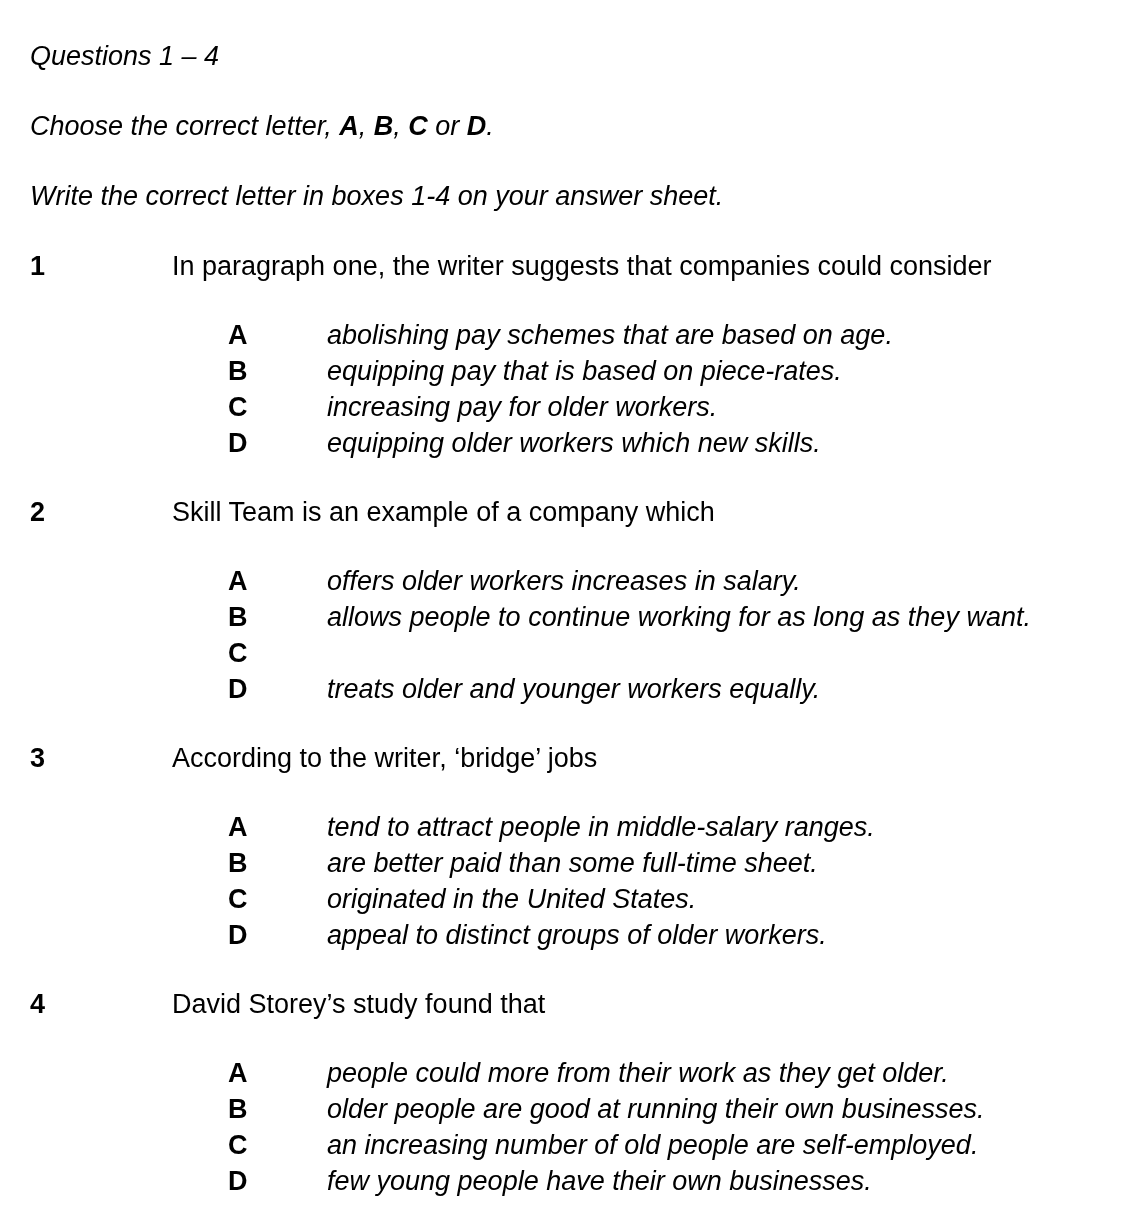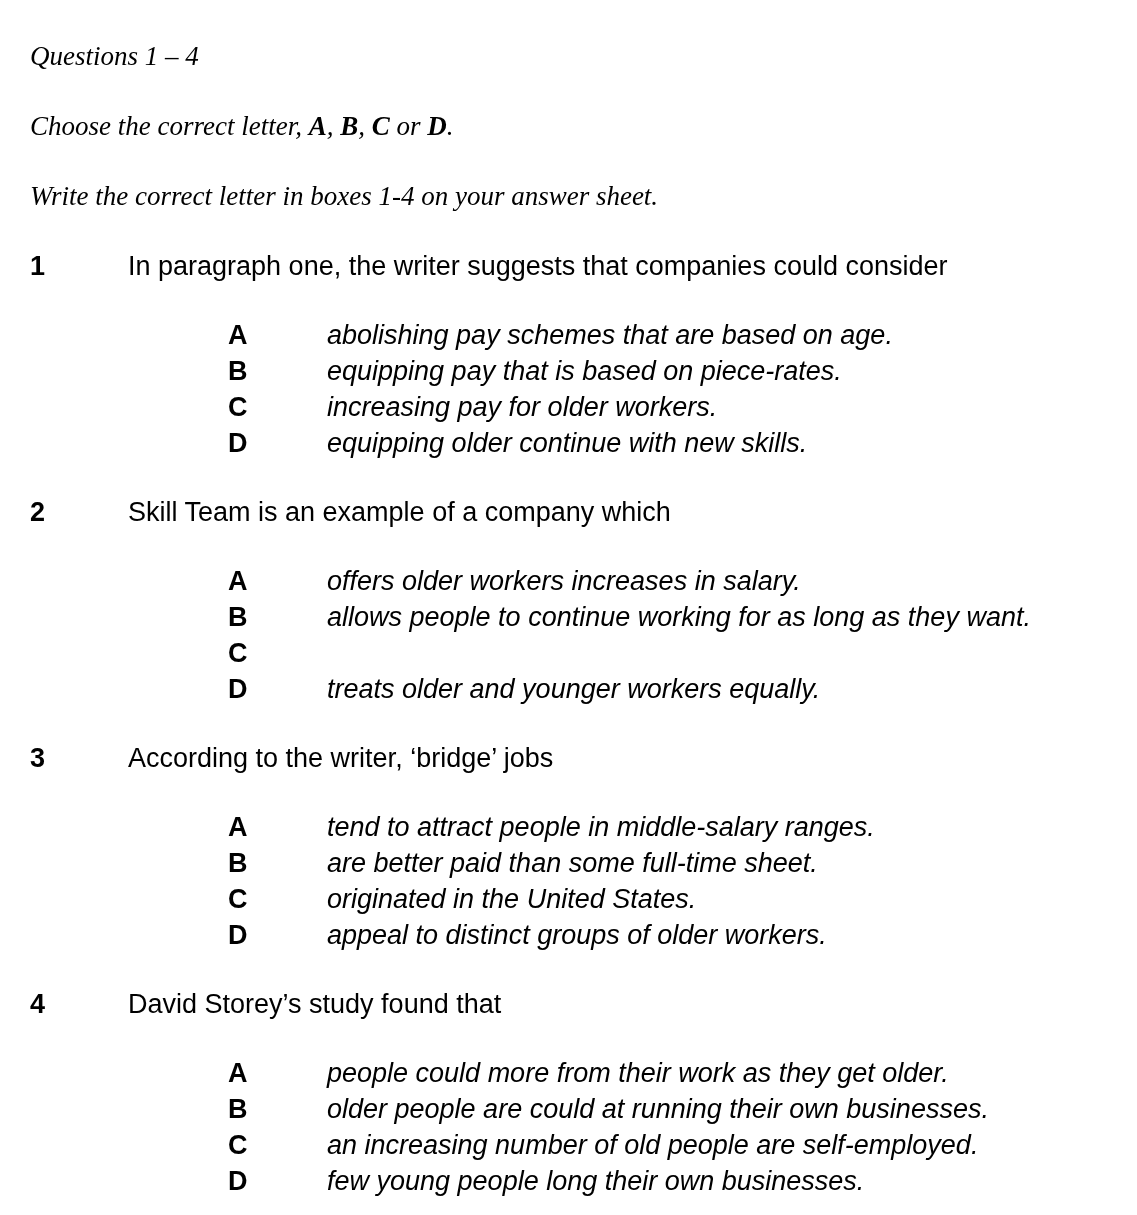--- a/index.html
+++ b/index.html
@@ -15,35 +15,34 @@
     overflow: hidden;
   }
   .page {
     padding: 38px 10px 0 30px;
   }
   .hline {
     font-style: italic;
     line-height: 36px;
     margin-bottom: 34px;
     white-space: nowrap;
-    font-family: Liberation Serif, serif;
   }
   .bold { font-weight: bold; }
   .question { margin-bottom: 0; }
   .stem-row {
     display: flex;
     line-height: 36px;
     margin-bottom: 33px;
   }
   .qnum {
     width: 98px;
     flex: 0 0 98px;
     font-weight: bold;
   }
-  .stem { flex: 1; white-space: nowrap; }
+  .stem { flex: 1; white-space: nowrap; margin-left: 44px; }
   .options { margin-bottom: 33px; }
   .option {
     display: flex;
     line-height: 36px;
   }
   .option-letter {
     margin-left: 198px;
     width: 99px;
     flex: 0 0 99px;
     font-weight: bold;
@@ -74,21 +73,21 @@
       <div class="option">
         <span class="option-letter">B</span>
         <span class="option-text">equipping pay that is based on piece-rates.</span>
       </div>
       <div class="option">
         <span class="option-letter">C</span>
         <span class="option-text">increasing pay for older workers.</span>
       </div>
       <div class="option">
         <span class="option-letter">D</span>
-        <span class="option-text">equipping older continue with new skills.</span>
+        <span class="option-text">equipping older workers which new skills.</span>
       </div>
     </div>
   </div>
 
   <div class="question">
     <div class="stem-row">
       <span class="qnum">2</span>
       <span class="stem">Skill Team is an example of a company which</span>
     </div>
     <div class="options">
@@ -140,26 +139,26 @@
       <span class="qnum">4</span>
       <span class="stem">David Storey’s study found that</span>
     </div>
     <div class="options">
       <div class="option">
         <span class="option-letter">A</span>
         <span class="option-text">people could more from their work as they get older.</span>
       </div>
       <div class="option">
         <span class="option-letter">B</span>
-        <span class="option-text">older people are could at running their own businesses.</span>
+        <span class="option-text">older people are good at running their own businesses.</span>
       </div>
       <div class="option">
         <span class="option-letter">C</span>
         <span class="option-text">an increasing number of old people are self-employed.</span>
       </div>
       <div class="option">
         <span class="option-letter">D</span>
-        <span class="option-text">few young people long their own businesses.</span>
+        <span class="option-text">few young people have their own businesses.</span>
       </div>
     </div>
   </div>
 
 </div>
 
 </body></html>

